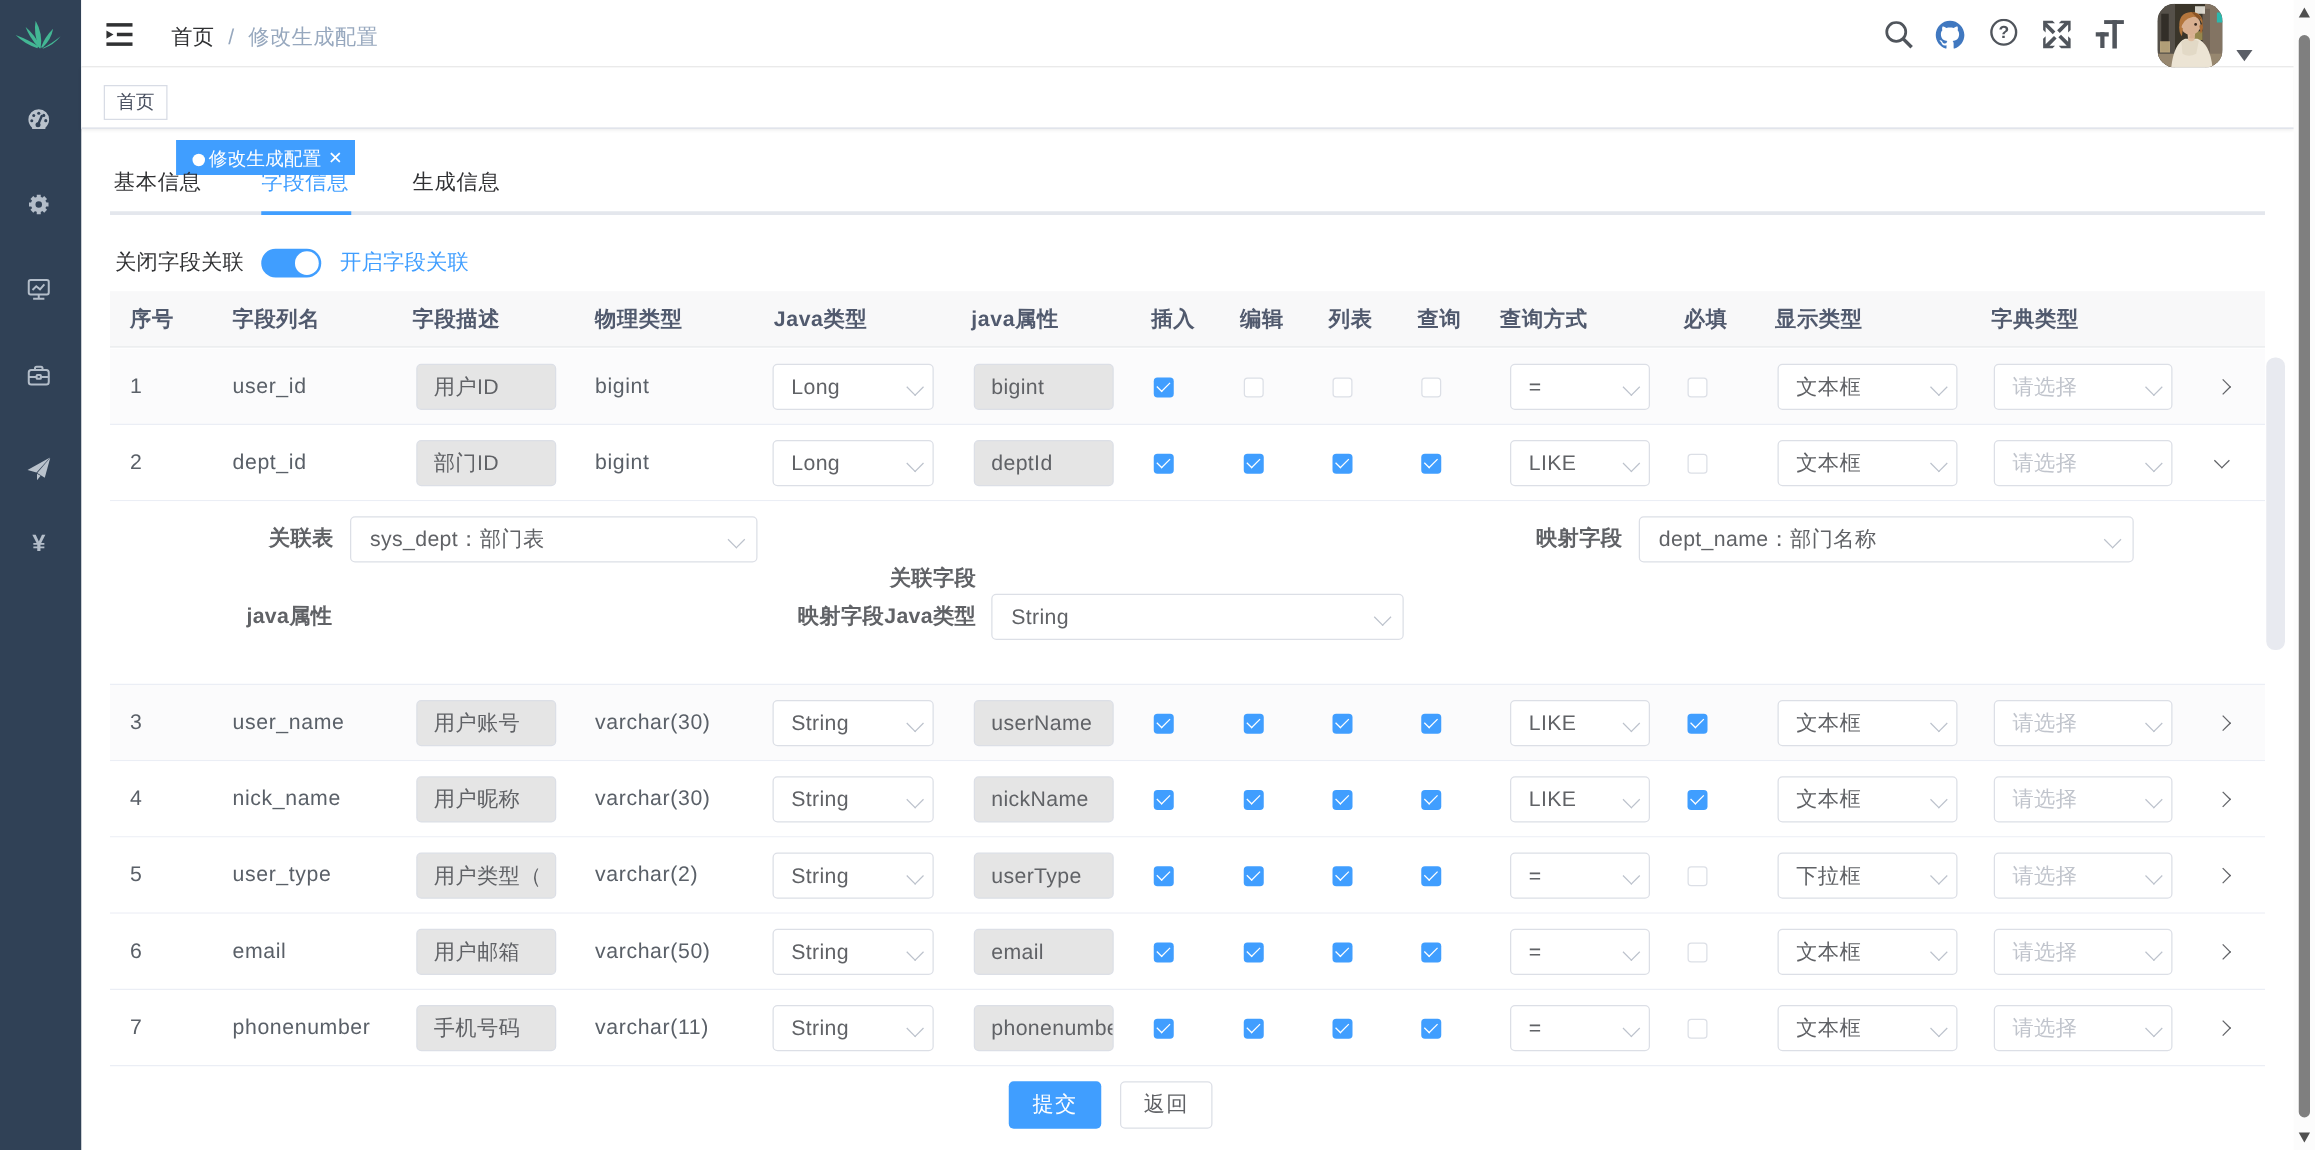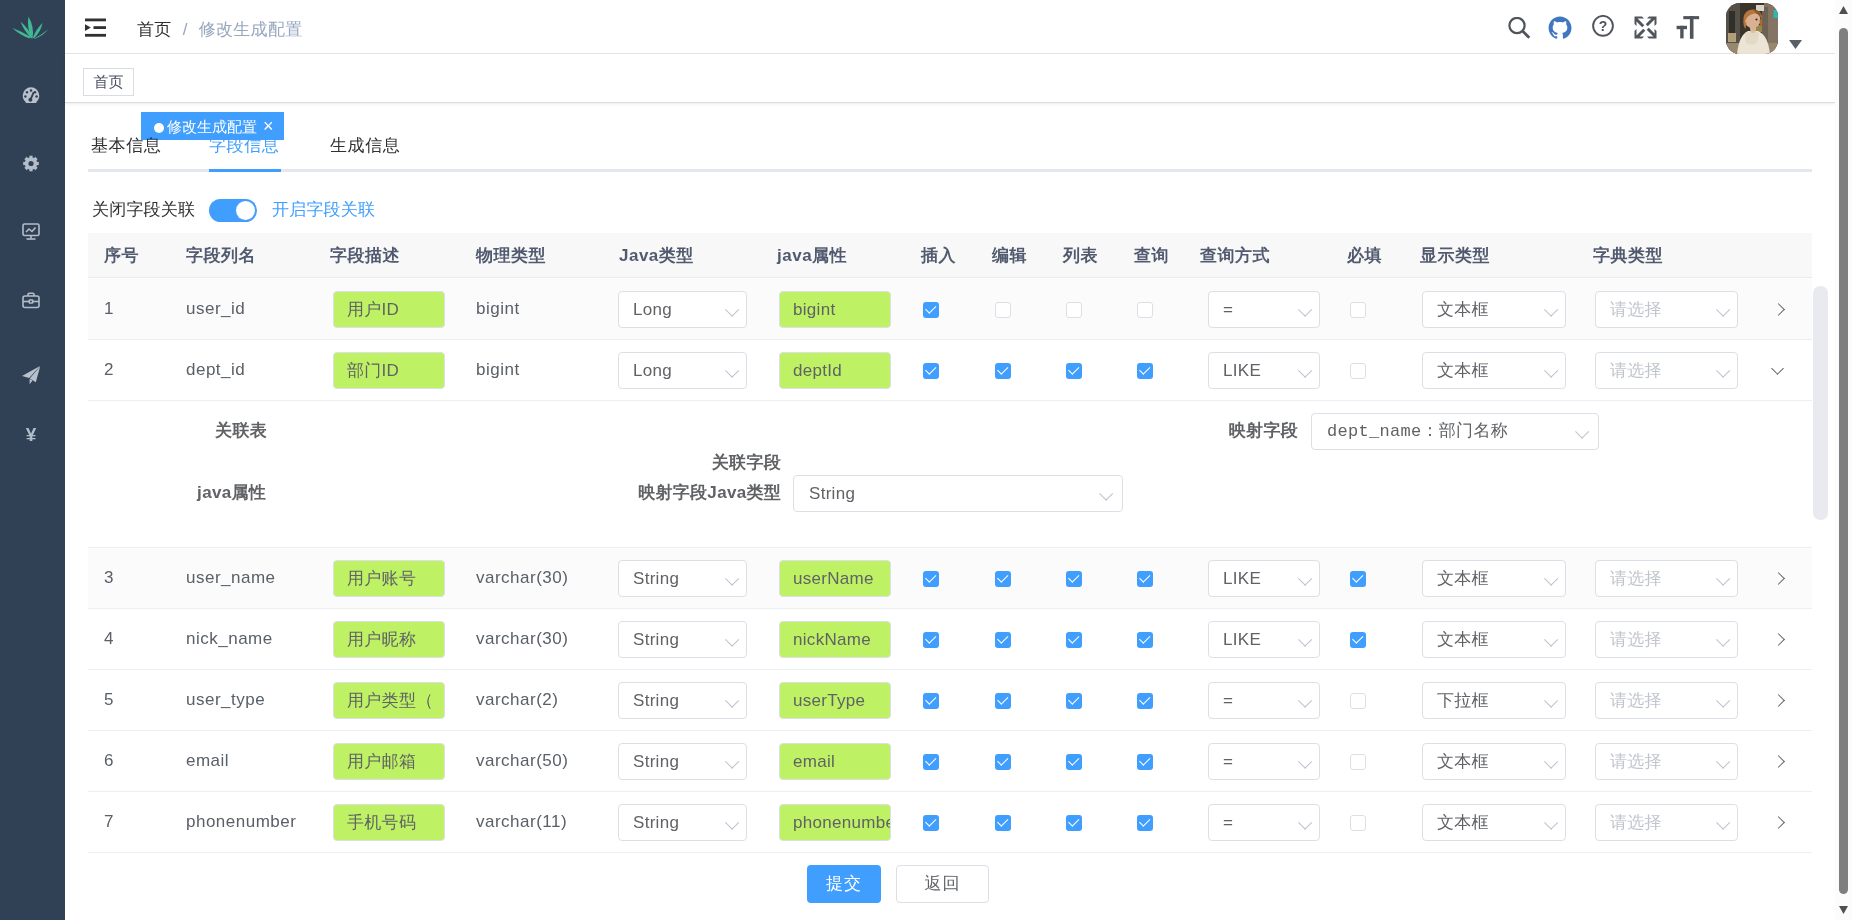--- a/index.html
+++ b/index.html
@@ -23,37 +23,37 @@
 .swlabel{position:absolute;top:199px;height:22px;line-height:22px;font-size:17px;letter-spacing:0.2px;}
 .switch{position:absolute;left:209px;top:199px;width:48px;height:23px;border-radius:12px;background:#409eff;}
 .switch .knob{position:absolute;right:2px;top:2px;width:19px;height:19px;border-radius:50%;background:#fff;}
 
 #table{position:absolute;left:88px;top:233px;width:1724px;height:618px;background:#fff;border-bottom:1px solid #e8eaec;}
 #thead{position:absolute;left:0;top:0;width:1724px;height:45px;background:#f8f8f9;border-bottom:1px solid #e8eaec;text-align:center;}
 .th{position:absolute;top:0;height:45px;line-height:45px;font-weight:bold;color:#515a6e;font-size:17px;letter-spacing:0.5px;}
 .trow{position:absolute;left:0;width:1724px;height:61px;border-bottom:1px solid #ebeef5;background:#fff;}
 .trow.stripe{background:#fbfbfc;}
 .td{position:absolute;top:0;height:60px;line-height:60px;color:#5a6068;font-size:17px;letter-spacing:0.5px;white-space:nowrap;}
-.inp{position:absolute;top:12px;height:37px;border:1px solid #dcdfe6;border-radius:4px;background:#bef264;line-height:35px;padding-left:13px;color:#606266;font-size:17px;letter-spacing:0.3px;overflow:hidden;white-space:nowrap;}
+.inp{position:absolute;top:12px;height:37px;border:1px solid #dcdfe6;border-radius:4px;background:#e5e5e5;line-height:35px;padding-left:13px;color:#606266;font-size:17px;letter-spacing:0.3px;overflow:hidden;white-space:nowrap;}
 .sel{position:absolute;top:12px;height:37px;border:1px solid #dcdfe6;border-radius:4px;background:#fff;line-height:35px;padding-left:14px;color:#606266;font-size:17px;letter-spacing:0.3px;overflow:hidden;white-space:nowrap;}
 .sel .ar,.inpx .ar{position:absolute;right:10px;top:12.5px;width:9.5px;height:9.5px;border-left:1.4px solid #bcc2cc;border-bottom:1.4px solid #bcc2cc;transform:rotate(-45deg);}
 .sel.ph{color:#c0c4cc;}
 .cb{position:absolute;top:22.5px;width:16px;height:16px;border-radius:3px;}
 .cb.on{background:#409eff;}
 .cb.on:after{content:"";position:absolute;left:5px;top:1.8px;width:4.5px;height:8.5px;border-right:1.9px solid #fff;border-bottom:1.9px solid #fff;transform:rotate(45deg);}
 .cb.off{background:#fff;border:1px solid #dcdfe6;}
 .chev-r{position:absolute;width:9px;height:9px;border-right:1.6px solid #606266;border-top:1.6px solid #606266;transform:rotate(45deg);}
 .chev-d{position:absolute;width:9px;height:9px;border-right:1.6px solid #606266;border-top:1.6px solid #606266;transform:rotate(135deg);}
 
 .flabel{position:absolute;height:36px;line-height:36px;font-weight:bold;color:#606266;font-size:17px;letter-spacing:0.3px;text-align:right;}
 .fsel{position:absolute;height:37px;border:1px solid #dcdfe6;border-radius:4px;background:#fff;line-height:35px;padding-left:15px;color:#606266;font-size:17px;letter-spacing:0.3px;}
 .fsel .ar{position:absolute;right:12px;top:12.5px;width:9.5px;height:9.5px;border-left:1.4px solid #bcc2cc;border-bottom:1.4px solid #bcc2cc;transform:rotate(-45deg);}
 
 .btn-blue{position:absolute;left:807px;top:865px;width:74px;height:38px;border-radius:4px;background:#409eff;color:#fff;font-size:17px;letter-spacing:1px;text-align:center;line-height:38px;}
-.btn-plain{position:absolute;left:896px;top:865px;width:93px;height:38px;border-radius:4px;background:#fff;border:1px solid #dcdfe6;color:#606266;font-size:17px;letter-spacing:1px;text-align:center;line-height:36px;}
+.btn-plain{position:absolute;left:896px;top:865px;width:74px;height:38px;border-radius:4px;background:#fff;border:1px solid #dcdfe6;color:#606266;font-size:17px;letter-spacing:1px;text-align:center;line-height:36px;}
 
 #pagesb{position:absolute;right:0;top:0;width:17px;height:920px;background:#fcfcfc;}
 #pagesb .thumb{position:absolute;left:4px;top:28px;width:9px;height:866px;border-radius:4.5px;background:#7f7f7f;}
 #tablesb{position:absolute;left:1813px;top:286px;width:15px;height:234px;border-radius:7px;background:#e8eaf0;}
 </style></head>
 <body>
 <div id="sidebar">
 <svg width="65" height="460" style="position:absolute;left:0;top:0;">
 
   <g fill="#43b794">
@@ -330,23 +330,24 @@
       <div class="cb on" style="left:978px;"></div>
       <div class="cb on" style="left:1049px;"></div>
   <div class="sel" style="left:1120px;width:112px;">=<span class="ar"></span></div>
   <div class="cb off" style="left:1262px;"></div>
   <div class="sel" style="left:1334px;width:144px;">文本框<span class="ar"></span></div>
   <div class="sel ph" style="left:1507px;width:143px;">请选择<span class="ar"></span></div>
   <div class="chev-r" style="left:1686px;top:26px;"></div>
 </div>
 <div style="position:absolute;left:0;top:168px;width:1724px;height:147px;background:#fff;border-bottom:1px solid #ebeef5;">
   <div class="flabel" style="left:59px;top:12px;width:120px;">关联表</div>
+  <div class="fsel" style="left:192px;top:12px;width:326px;">sys_dept：部门表<span class="ar"></span></div>
   <div class="flabel" style="left:563px;top:12px;width:130px;margin-top:32px;">关联字段</div>
   <div class="flabel" style="left:1080px;top:12px;width:130px;">映射字段</div>
-  <div class="fsel" style="left:1223px;top:12px;width:288px;font-family:Liberation Mono, monospace;">dept_name：部门名称<span class="ar"></span></div>
+  <div class="fsel" style="left:1223px;top:12px;width:396px;">dept_name：部门名称<span class="ar"></span></div>
   <div class="flabel" style="left:58px;top:74px;width:120px;">java属性</div>
   <div class="flabel" style="left:543px;top:74px;width:150px;">映射字段Java类型</div>
   <div class="fsel" style="left:705px;top:74px;width:330px;">String<span class="ar"></span></div>
 </div>
 </div>
 <div id="tablesb"></div>
 <div class="btn-blue">提交</div>
 <div class="btn-plain">返回</div>
 <div id="pagesb">
   <svg width="17" height="920" style="position:absolute;left:0;top:0;">

